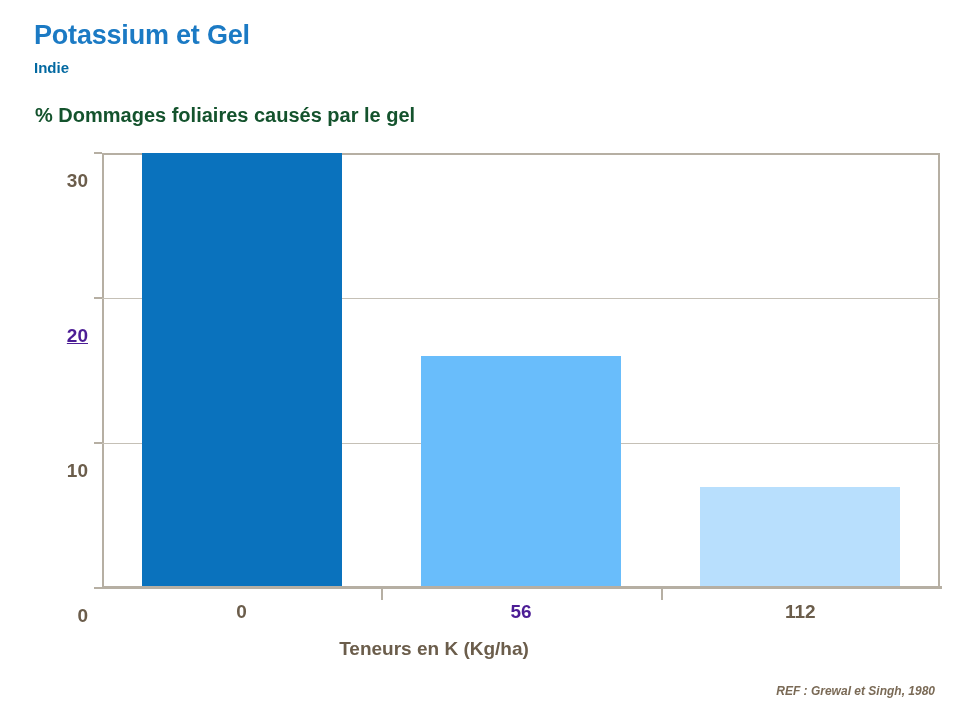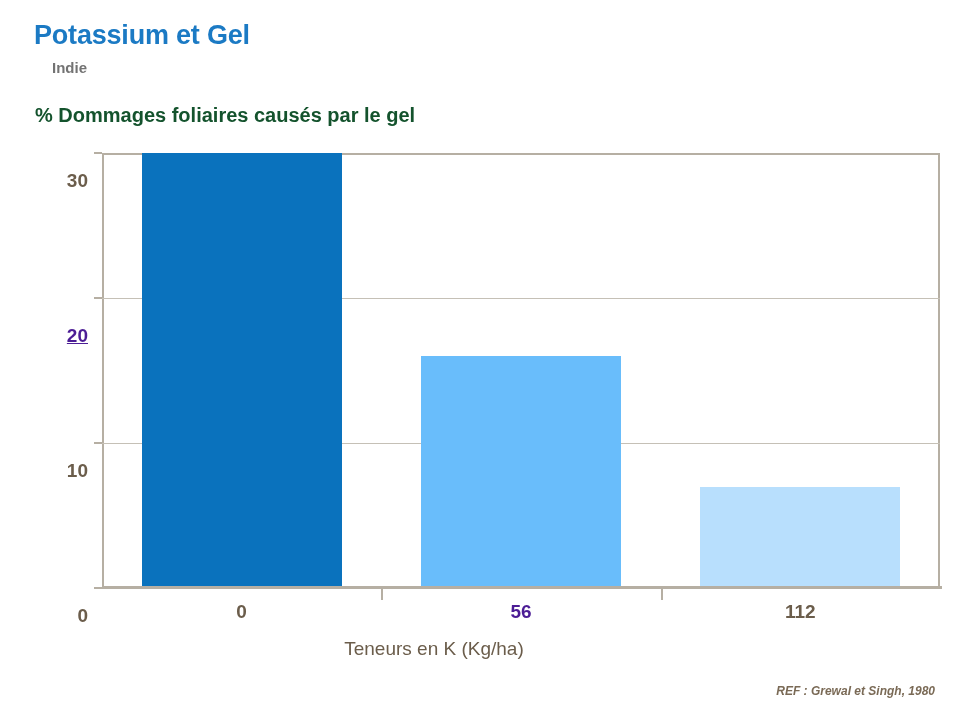--- a/index.html
+++ b/index.html
@@ -21,25 +21,25 @@
     left: 34px;
     top: 20px;
     font-size: 27px;
     font-weight: bold;
     color: #1b7ac4;
     letter-spacing: -0.2px;
     white-space: nowrap;
   }
   #slide-subtitle {
     position: absolute;
-    left: 52px;
+    left: 34px;
     top: 59px;
     font-size: 15px;
     font-weight: bold;
-    color: #737373;
+    color: #0369a1;
     white-space: nowrap;
   }
   #y-axis-caption {
     position: absolute;
     left: 35px;
     top: 104px;
     font-size: 20px;
     font-weight: bold;
     color: #14532d;
     white-space: nowrap;
@@ -127,21 +127,21 @@
     transform: translateX(-50%);
     white-space: nowrap;
   }
   #x-axis-title {
     position: absolute;
     top: 638px;
     left: 0;
     width: 868px;
     text-align: center;
     font-size: 19px;
-    font-weight: normal;
+    font-weight: bold;
     color: #6b5d4b;
   }
 
   
   #reference-note {
     position: absolute;
     right: 25px;
     top: 684px;
     font-size: 12px;
     font-weight: bold;

